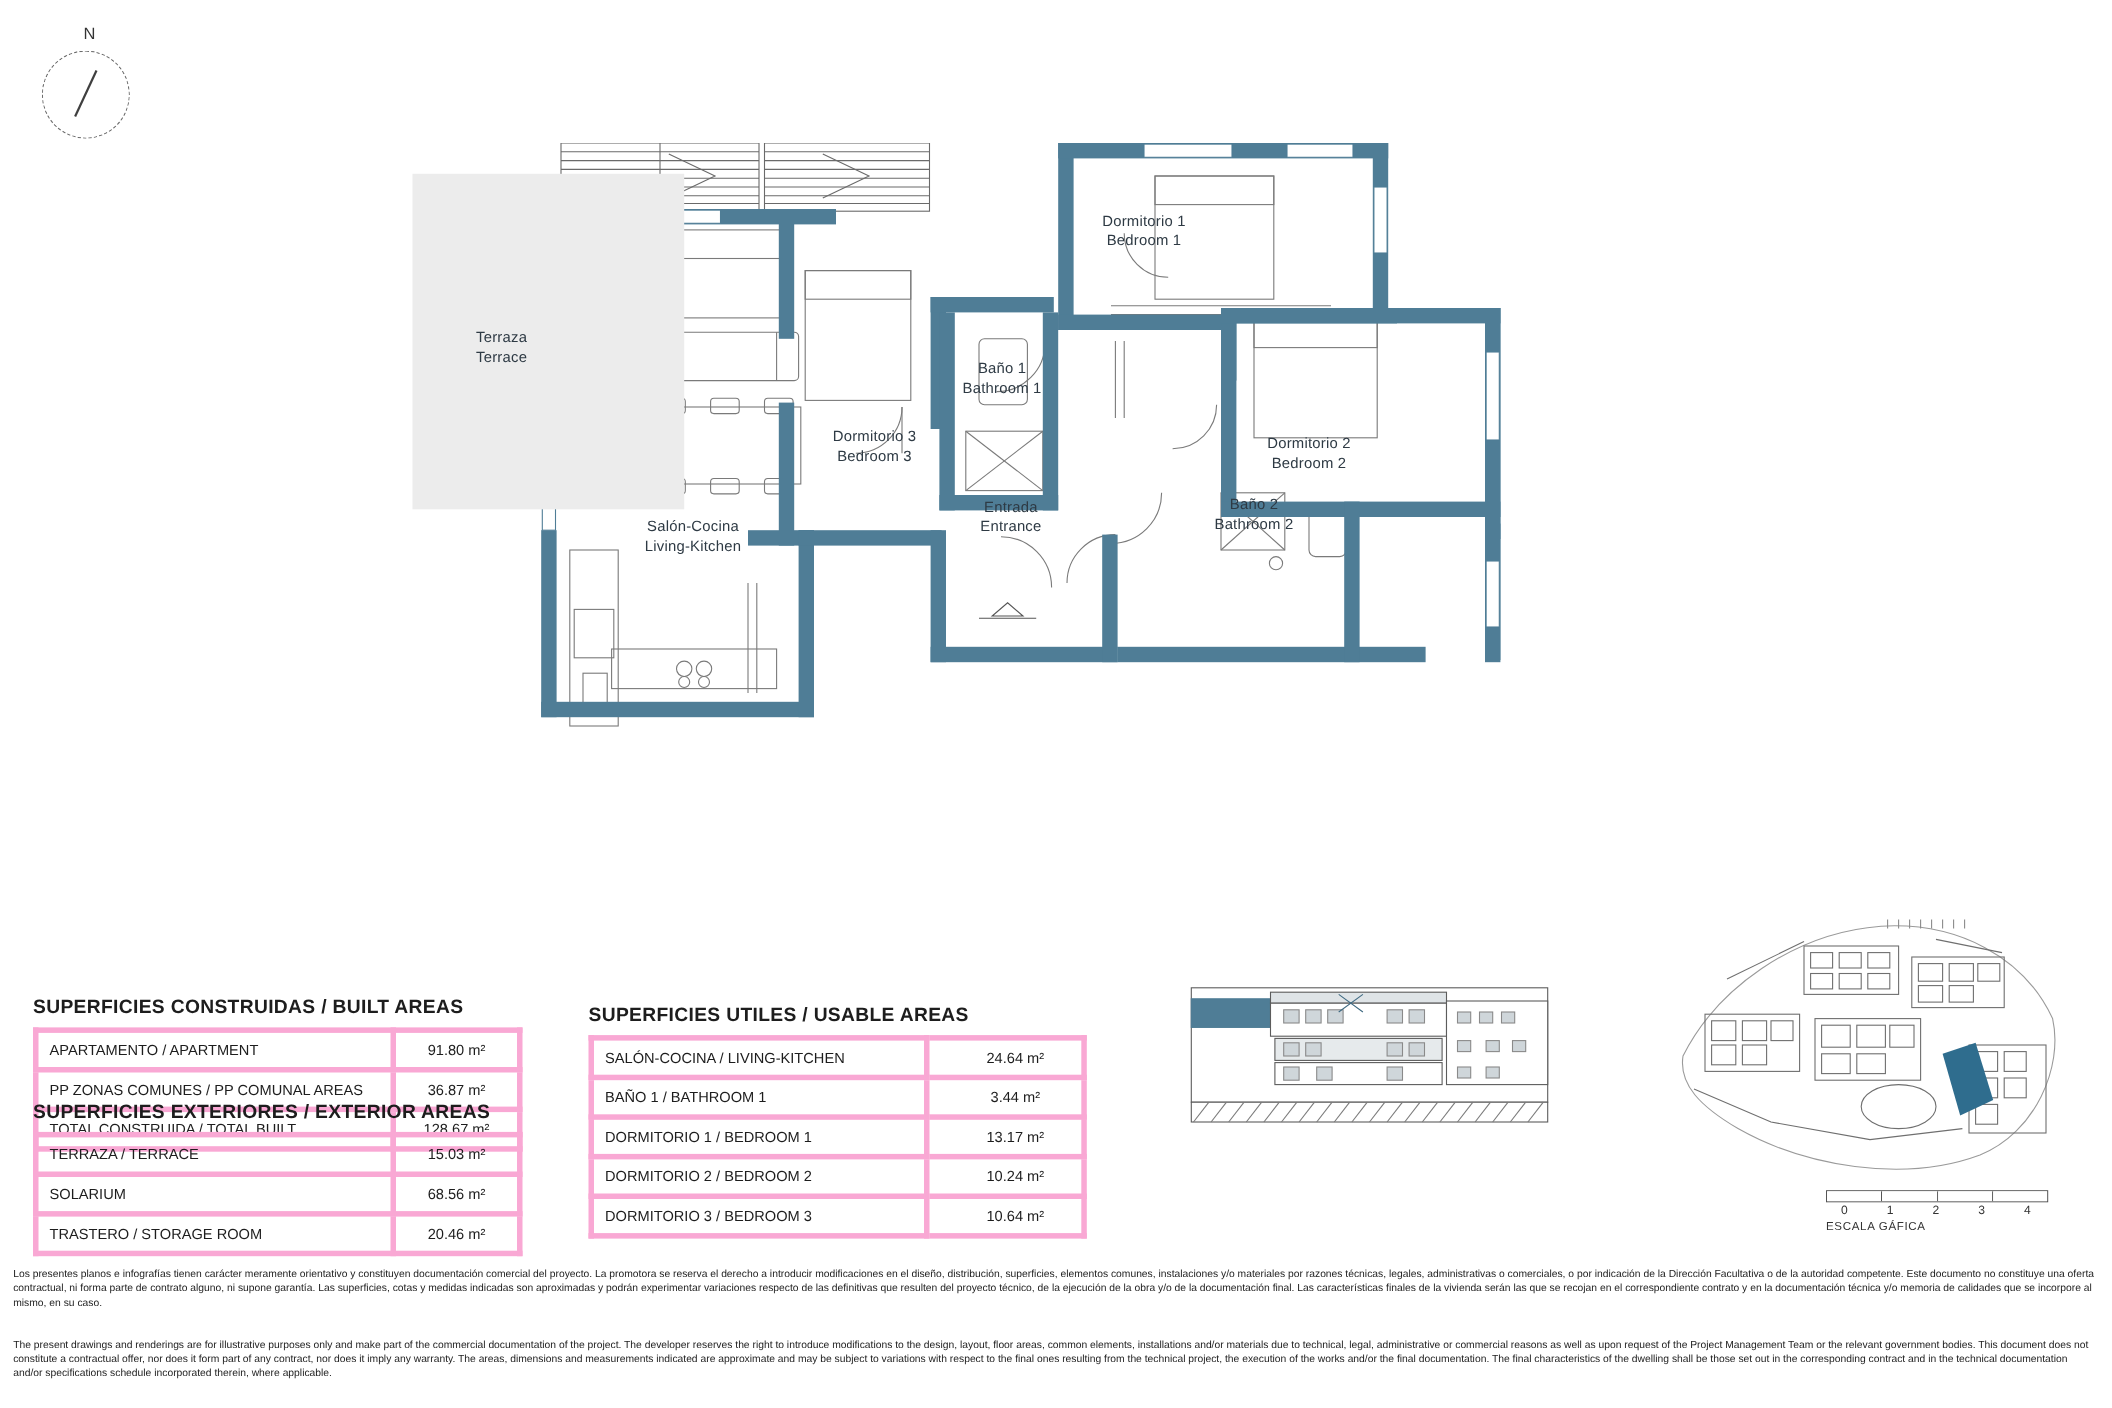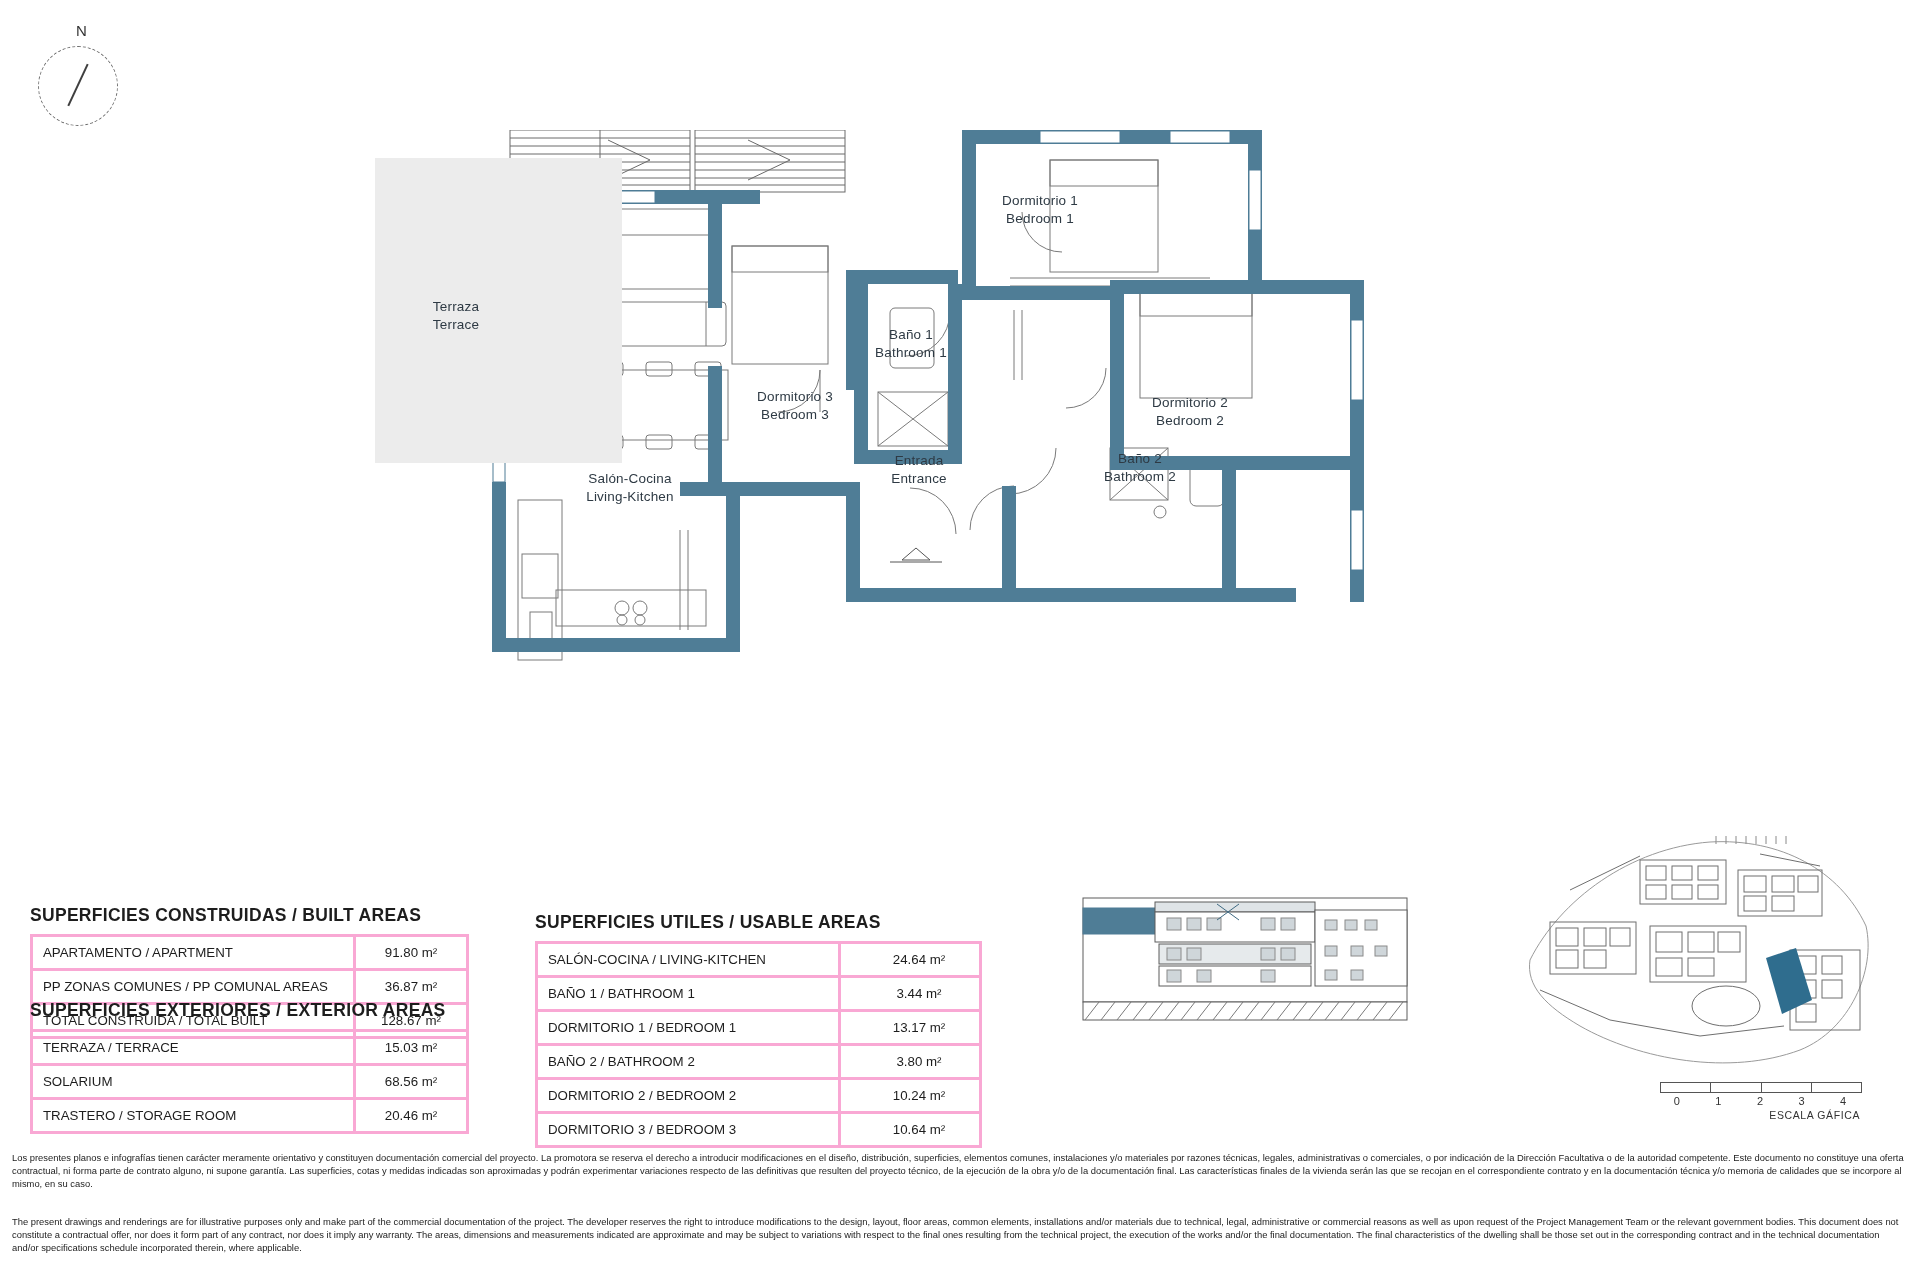--- a/index.html
+++ b/index.html
@@ -22,40 +22,40 @@
   .walls svg{display:block;}
 
   .rmlabel{position:absolute;text-align:center;font-size:13.5px;color:#2e3a44;line-height:1.35;letter-spacing:.2px;}
   .rmlabel b{font-weight:400;display:block;}
 
   
   .tbl-wrap{position:absolute;}
   .tbl-title{font-size:17.5px;font-weight:bold;letter-spacing:.3px;color:#1d1d1d;margin-bottom:8px;}
   table.areas{border-collapse:collapse;}
   table.areas td{
-    border:3px solid #f9a8d4;font-size:13.3px;color:#1d1d1d;
+    border:5px solid #f9a8d4;font-size:13.3px;color:#1d1d1d;
     padding:6px 10px;height:19px;
   }
   table.areas td.name{width:300px;}
   table.areas td.val{width:90px;text-align:center;}
   table.areas.usable td.name{width:280px;}
   table.areas.usable td.val{width:100px;padding-left:28px;}
 
   
   .elev{position:absolute;left:1075px;top:890px;width:340px;height:140px;}
 
   
   .site{position:absolute;left:1520px;top:830px;width:360px;height:250px;}
   .scalebar{position:absolute;left:1660px;top:1082px;width:215px;}
   .scalebar .bar{display:flex;height:9px;width:200px;border:1px solid #555;}
   .scalebar .bar div{flex:1;border-right:1px solid #555;}
   .scalebar .bar div:last-child{border-right:none;}
   .scalebar .ticks{display:flex;width:208px;margin-left:-4px;margin-top:2px;}
   .scalebar .ticks span{flex:1;font-size:11px;text-align:center;color:#333;}
-  .scalebar .cap{font-size:10.5px;letter-spacing:.6px;color:#333;margin-top:2px;text-align:right;width:200px;}
+  .scalebar .cap{font-size:10.5px;letter-spacing:.6px;color:#333;margin-top:2px;text-align:left;width:200px;}
 
   
   .legal{position:absolute;left:12px;width:1895px;font-size:9.4px;line-height:1.38;color:#1c1c1c;}
   .legal.es{top:1152px;}
   .legal.en{top:1216px;}
 </style>
 </head>
 <body>
 
 <div class="root">
@@ -308,24 +308,20 @@
         <td class="name">SALÓN-COCINA / LIVING-KITCHEN</td>
         <td class="val">24.64 m²</td>
       </tr>
       <tr>
         <td class="name">BAÑO 1 / BATHROOM 1</td>
         <td class="val">3.44 m²</td>
       </tr>
       <tr>
         <td class="name">DORMITORIO 1 / BEDROOM 1</td>
         <td class="val">13.17 m²</td>
-      </tr>
-      <tr>
-        <td class="name">BAÑO 2 / BATHROOM 2</td>
-        <td class="val">3.80 m²</td>
       </tr>
       <tr>
         <td class="name">DORMITORIO 2 / BEDROOM 2</td>
         <td class="val">10.24 m²</td>
       </tr>
       <tr>
         <td class="name">DORMITORIO 3 / BEDROOM 3</td>
         <td class="val">10.64 m²</td>
       </tr>
     </tbody>

